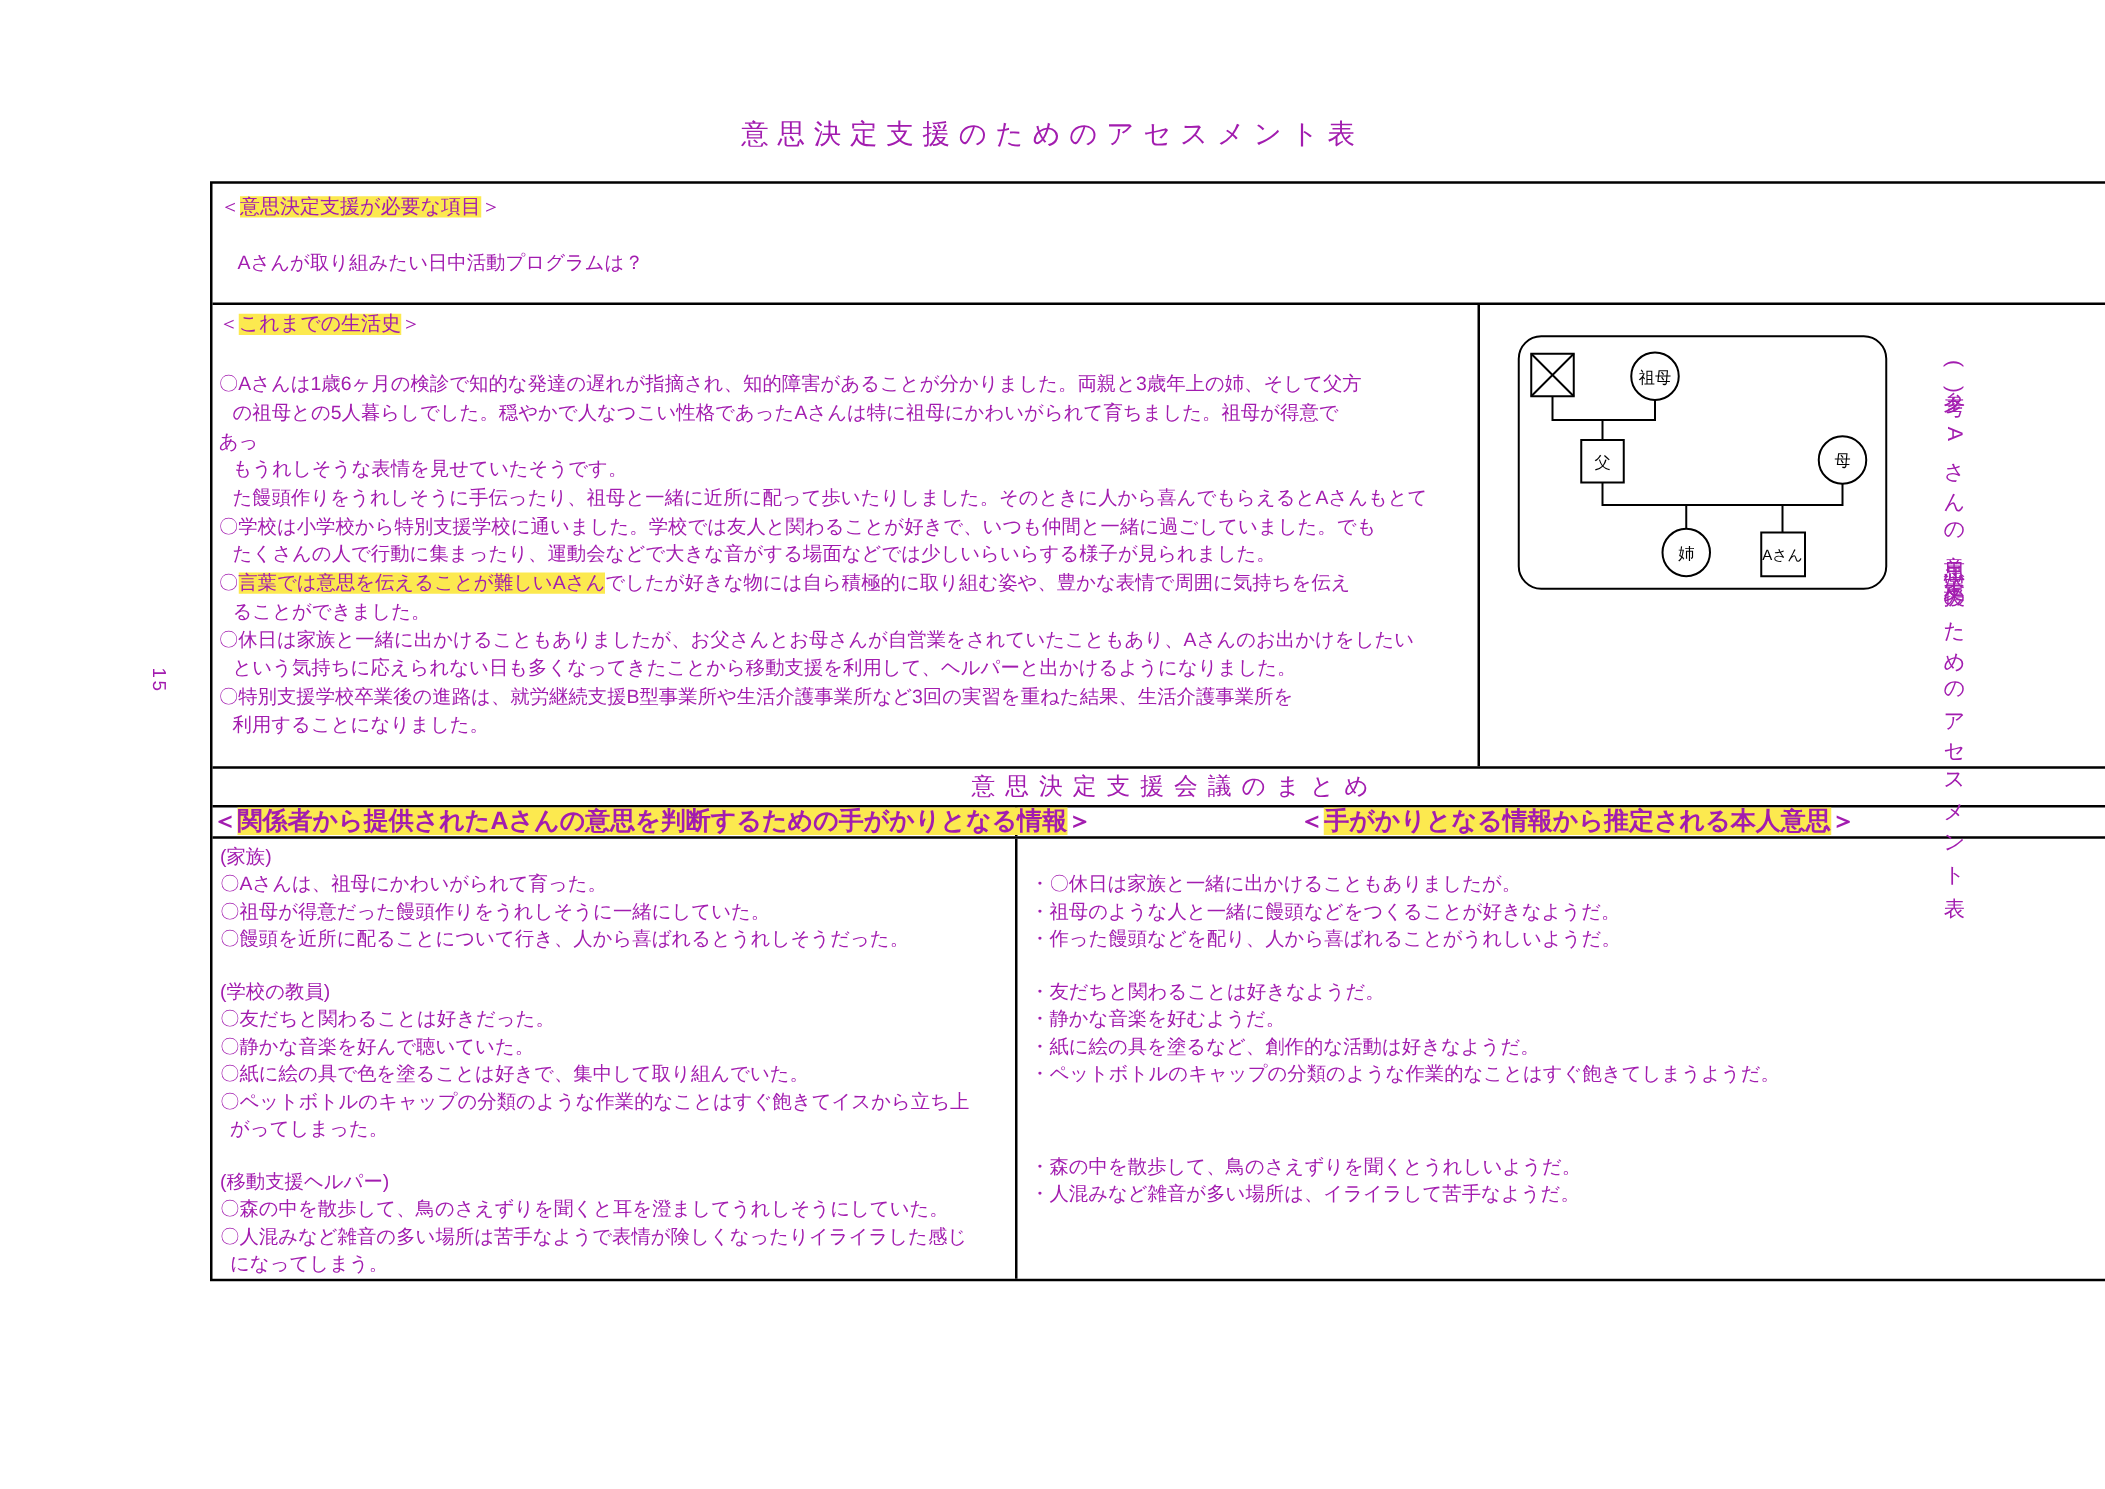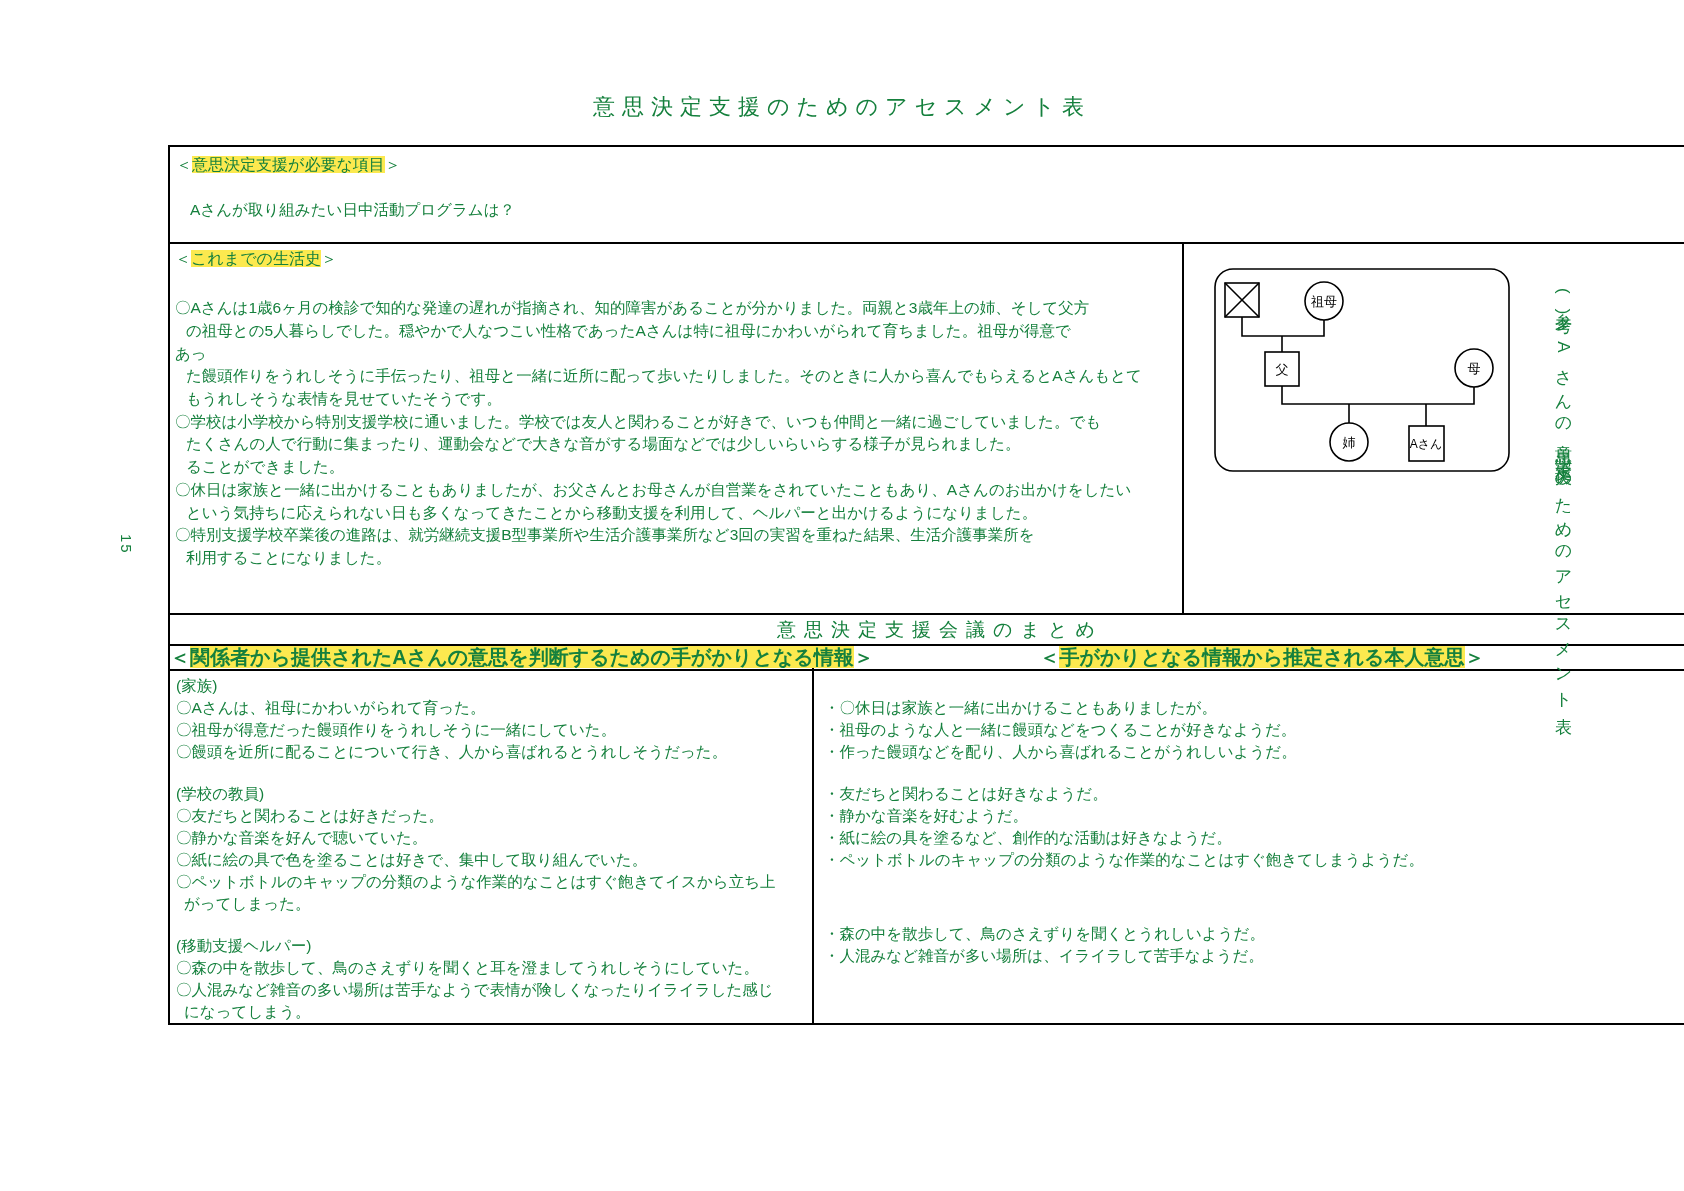--- a/index.html
+++ b/index.html
@@ -1,20 +1,20 @@
 <!DOCTYPE html>
 <html lang="ja" style="--hl: #fce94f;"><head>
 <meta charset="utf-8">
 <style>
   html,body{margin:0;padding:0;background:#ffffff;}
   .page{
     position:relative;
     width:1684px;height:1191px;
     background:#ffffff;
-    color:#15803d;
+    color:#a21caf;
     font-family:"Liberation Sans","DejaVu Sans",sans-serif;
     overflow:hidden;
   }
   .doc-title{
     position:absolute;top:92px;left:0;width:100%;
     text-align:center;font-size:22px;letter-spacing:7px;white-space:nowrap;
   }
   .hl{background:var(--hl,#fce94f);}
   .assessment-table{
     position:absolute;left:168px;top:145px;width:1544px;height:880px;
@@ -72,24 +72,25 @@
       <div class="sec-head"><span>＜</span><span class="hl">意思決定支援が必要な項目</span><span>＞</span></div>
       <div class="question">Aさんが取り組みたい日中活動プログラムは？</div>
     </div>
 
     <div class="row2">
       <div class="row2-left">
         <div class="sec-head"><span>＜</span><span class="hl">これまでの生活史</span><span>＞</span></div>
         <div class="lh-line">〇Aさんは1歳6ヶ月の検診で知的な発達の遅れが指摘され、知的障害があることが分かりました。両親と3歳年上の姉、そして父方</div>
         <div class="lh-line ind">の祖母との5人暮らしでした。穏やかで人なつこい性格であったAさんは特に祖母にかわいがられて育ちました。祖母が得意で</div>
         <div class="lh-line">あっ</div>
+        <div class="lh-line ind">もうれしそうな表情を見せていたそうです。</div>
         <div class="lh-line ind">た饅頭作りをうれしそうに手伝ったり、祖母と一緒に近所に配って歩いたりしました。そのときに人から喜んでもらえるとAさんもとて</div>
-        <div class="lh-line ind">もうれしそうな表情を見せていたそうです。</div>
         <div class="lh-line">〇学校は小学校から特別支援学校に通いました。学校では友人と関わることが好きで、いつも仲間と一緒に過ごしていました。でも</div>
         <div class="lh-line ind">たくさんの人で行動に集まったり、運動会などで大きな音がする場面などでは少しいらいらする様子が見られました。</div>
+        <div class="lh-line"><span>〇</span><span class="hl">言葉では意思を伝えることが難しいAさん</span><span>でしたが好きな物には自ら積極的に取り組む姿や、豊かな表情で周囲に気持ちを伝え</span></div>
         <div class="lh-line ind">ることができました。</div>
         <div class="lh-line">〇休日は家族と一緒に出かけることもありましたが、お父さんとお母さんが自営業をされていたこともあり、Aさんのお出かけをしたい</div>
         <div class="lh-line ind">という気持ちに応えられない日も多くなってきたことから移動支援を利用して、ヘルパーと出かけるようになりました。</div>
         <div class="lh-line">〇特別支援学校卒業後の進路は、就労継続支援B型事業所や生活介護事業所など3回の実習を重ねた結果、生活介護事業所を</div>
         <div class="lh-line ind">利用することになりました。</div>
       </div>
       <div class="row2-right">
         <svg class="genogram-svg" width="344" height="374" viewBox="0 0 344 374" xmlns="http://www.w3.org/2000/svg">
           <g fill="none" stroke="#000" stroke-width="1.6">
             <rect x="31" y="25" width="294" height="202" rx="18"></rect>

